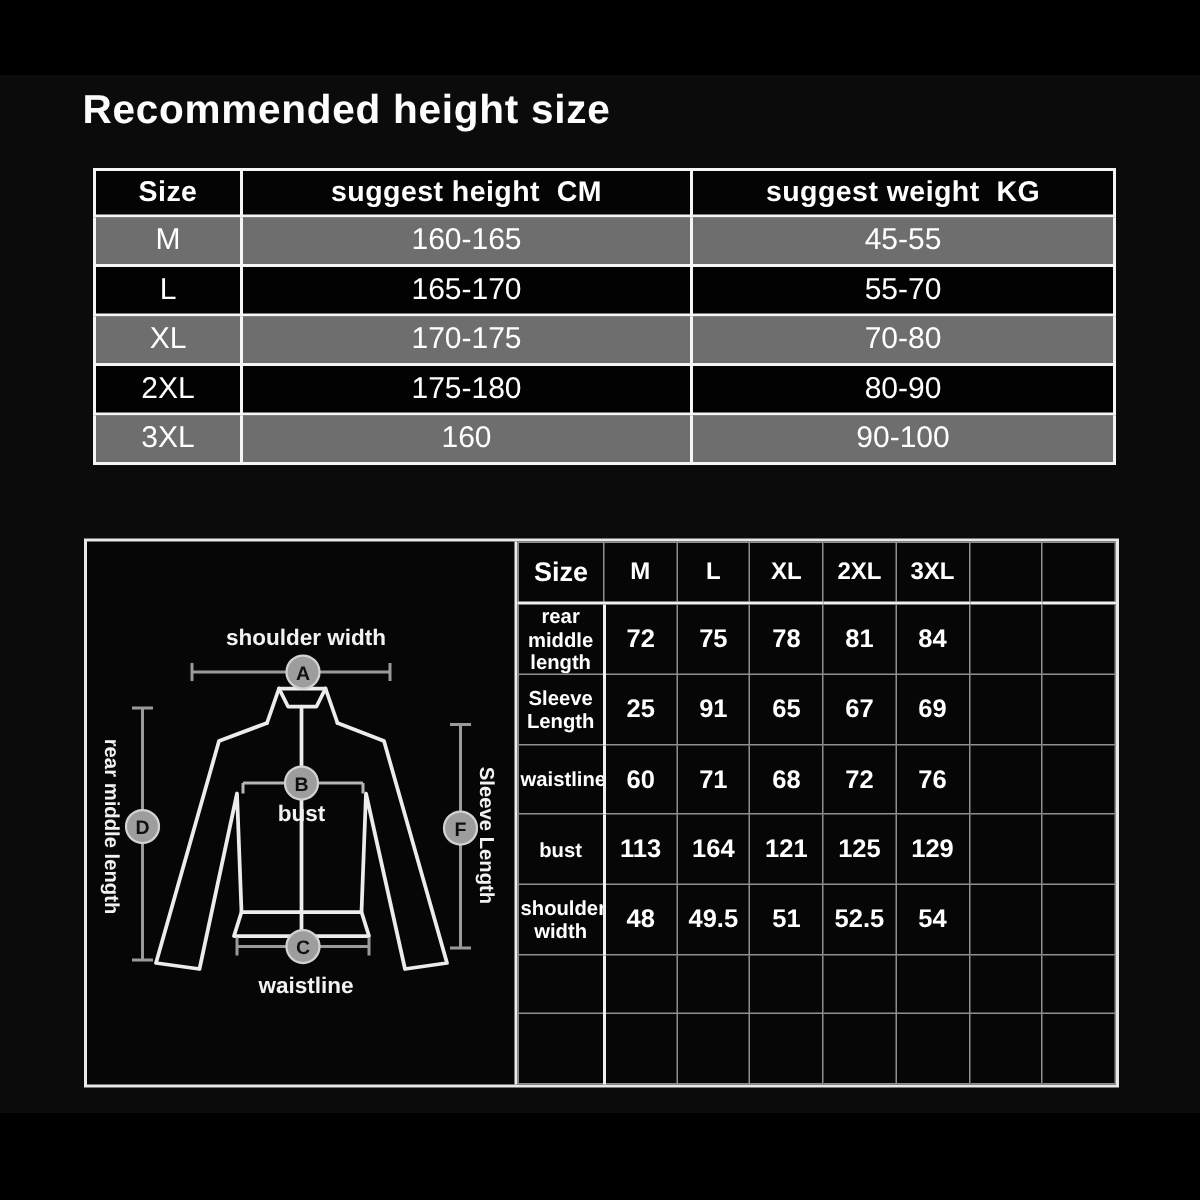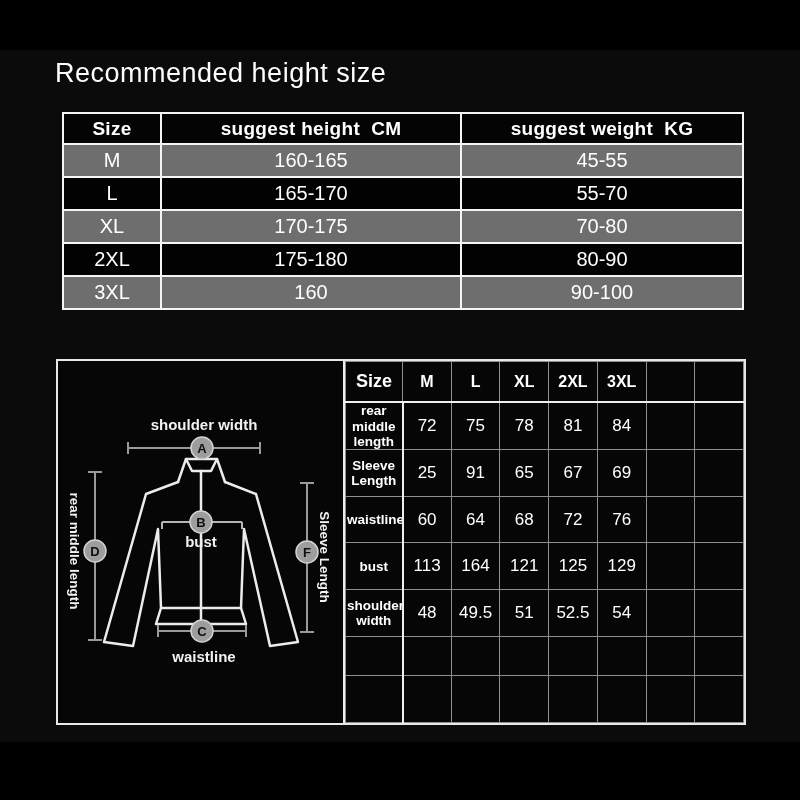--- a/index.html
+++ b/index.html
@@ -2,21 +2,21 @@
 <html><head>
 <meta charset="utf-8">
 <style>
   html,body{margin:0;padding:0;background:#000;}
   .stage{
     position:relative;width:800px;height:800px;background:#000;overflow:hidden;
     font-family:"Liberation Sans", sans-serif;color:#fff;
   }
   .content-bg{position:absolute;left:0;top:50px;width:800px;height:692px;background:#0b0b0b;}
   .page-title{
-    position:absolute;left:55px;top:58px;font-size:27px;font-weight:normal;color:#fdfdfd;
+    position:absolute;left:55px;top:58px;font-size:27px;font-weight:bold;color:#fdfdfd;
     letter-spacing:0.5px;
   }
   
   table.ht{
     position:absolute;left:62px;top:112px;width:680px;border-collapse:collapse;
     table-layout:fixed;
   }
   table.ht th, table.ht td{
     border:2px solid #f5f5f5;text-align:center;vertical-align:middle;color:#fff;
     white-space:pre-wrap;overflow:hidden;
@@ -40,21 +40,21 @@
   table.mt{width:100%;height:100%;border-collapse:collapse;table-layout:fixed;}
   table.mt th, table.mt td{
     border:1px solid #8f8f8f;text-align:center;vertical-align:middle;color:#fff;
     padding:0 1px;overflow:hidden;
   }
   table.mt col.m-label{width:57px;}
   table.mt tr.mhdr{height:40px;}
   table.mt tr.mhdr th{font-size:16px;font-weight:600;border-bottom:2px solid #efefef;}
   table.mt tr.mhdr th.size-h{font-size:18px;font-weight:bold;}
   table.mt th.rlabel{font-size:13.5px;font-weight:bold;line-height:1.12;border-right:2px solid #efefef;}
-  table.mt td.val{font-size:17px;font-weight:400;}
+  table.mt td.val{font-size:17px;font-weight:700;}
   table.mt tr.mrow{height:46px;}
   table.mt tr.mrow-sm{height:39px;}
   
   .svg-label{fill:#f2f2f2;font-family:"Liberation Sans",sans-serif;font-weight:bold;}
   .svg-marker{fill:#101010;font-family:"Liberation Sans",sans-serif;font-weight:bold;}
 </style>
 </head>
 <body>
 
 <div class="stage">
@@ -190,21 +190,21 @@
           <td class="val">91</td>
           <td class="val">65</td>
           <td class="val">67</td>
           <td class="val">69</td>
           <td class="val"></td>
           <td class="val"></td>
         </tr>
         <tr class="mrow">
           <th class="rlabel">waistline</th>
           <td class="val">60</td>
-          <td class="val">64</td>
+          <td class="val">71</td>
           <td class="val">68</td>
           <td class="val">72</td>
           <td class="val">76</td>
           <td class="val"></td>
           <td class="val"></td>
         </tr>
         <tr class="mrow">
           <th class="rlabel">bust</th>
           <td class="val">113</td>
           <td class="val">164</td>

